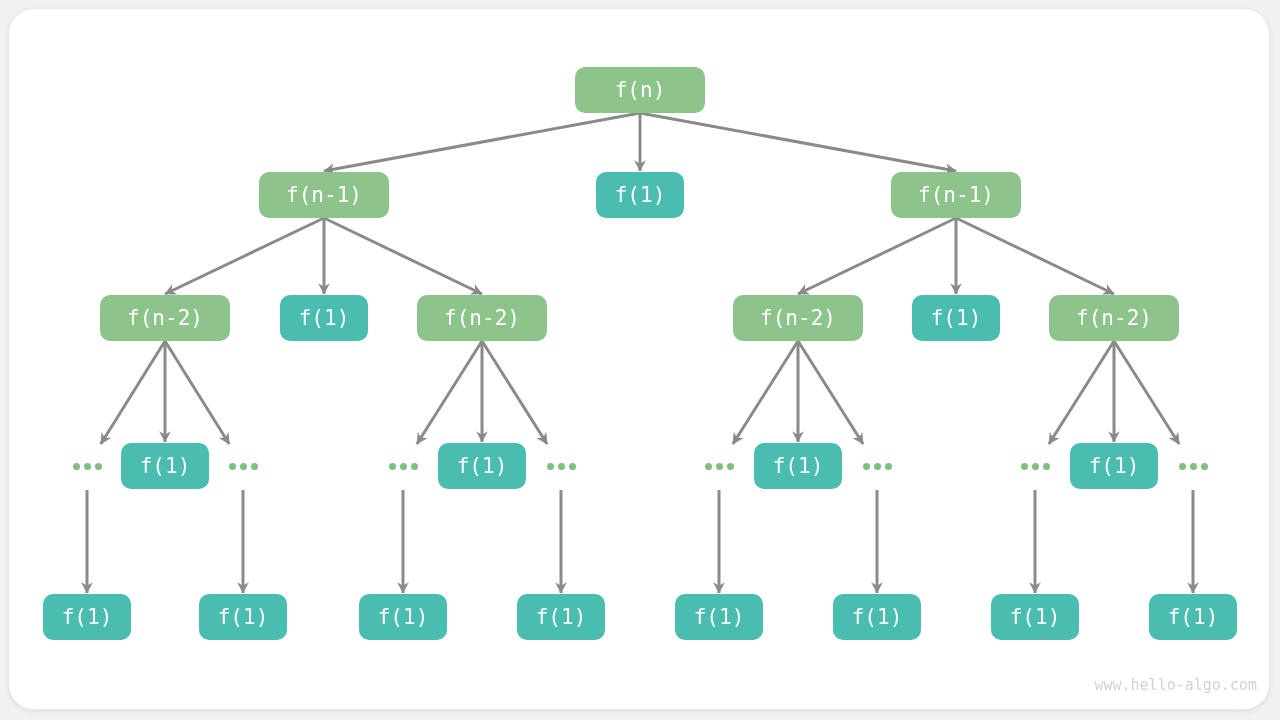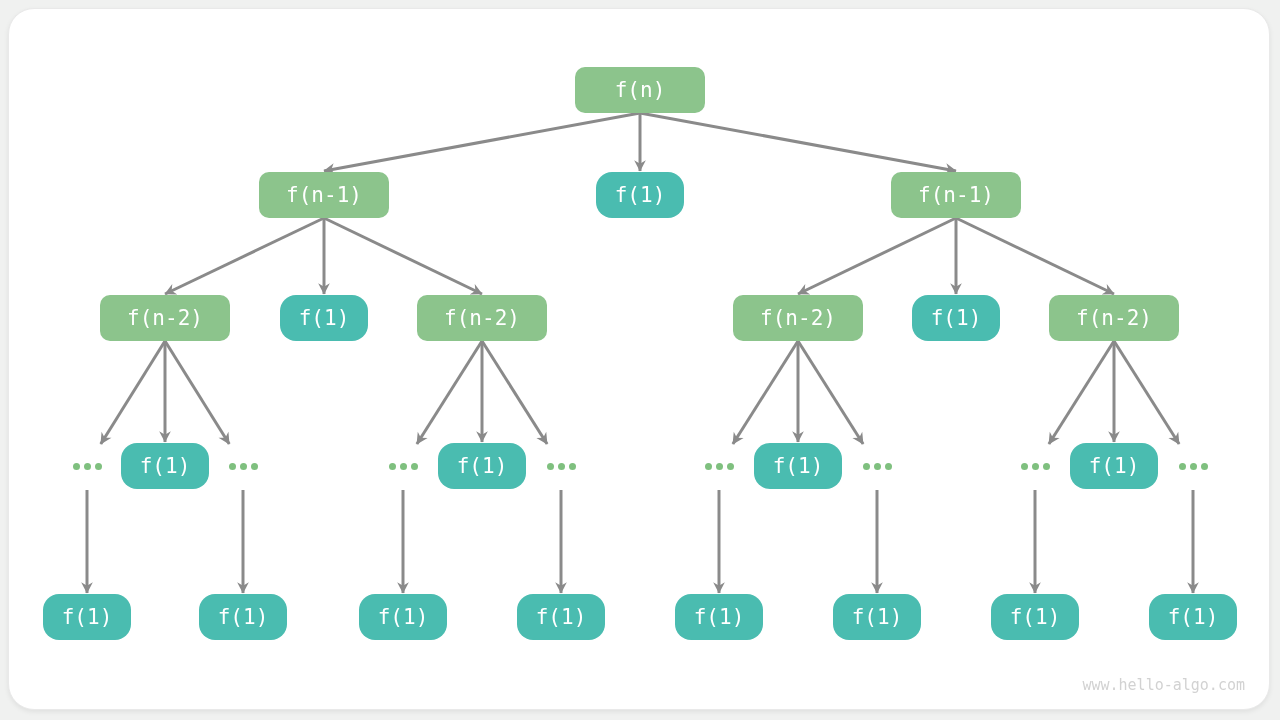--- a/index.html
+++ b/index.html
@@ -38,39 +38,39 @@
     display: flex;
     align-items: center;
     justify-content: center;
     border-radius: 10px;
     color: #ffffff;
     font-size: 21px;
     letter-spacing: 0;
     white-space: nowrap;
   }
   .node.green { background: var(--green, #8cc48c); width: 130px; }
-  .node.teal  { background: var(--teal, #4abcb0);  width: 88px; border-radius: 16px;  }
+  .node.teal  { background: var(--teal, #4abcb0);  width: 88px;  }
   .dots {
     position: absolute;
     transform: translate(-50%, -50%);
     display: flex;
     align-items: center;
     justify-content: center;
     gap: 4px;
     width: 34px;
     height: 10px;
   }
   .dot {
     width: 7px; height: 7px;
     border-radius: 50%;
     background: var(--dots, #7fc07f);
   }
   .watermark {
     position: absolute;
-    right: 35px;
+    right: 23px;
     bottom: 26px;
     font-size: 15px;
     color: var(--watermark, #d2d2d2);
   }
 </style>
 </head>
 <body>
 
 <div class="card"></div>
 

